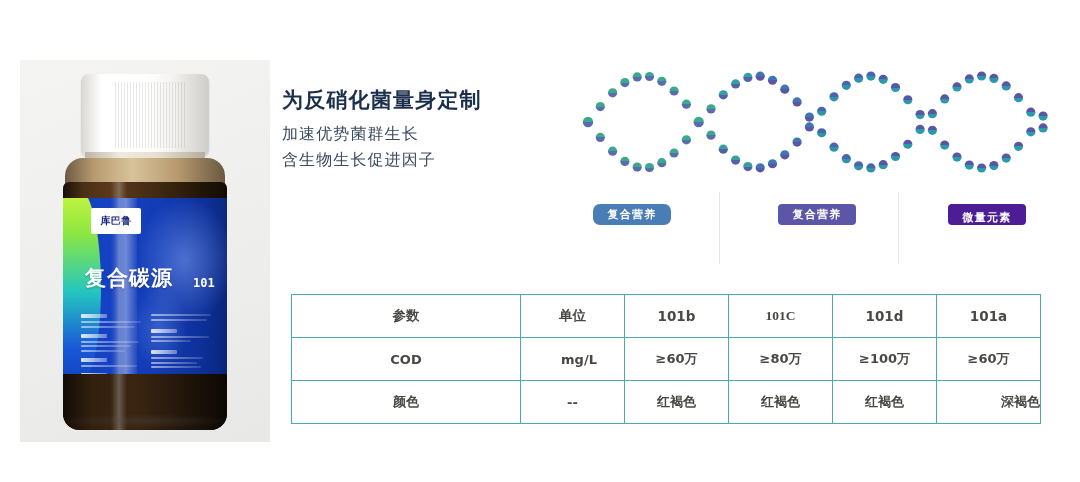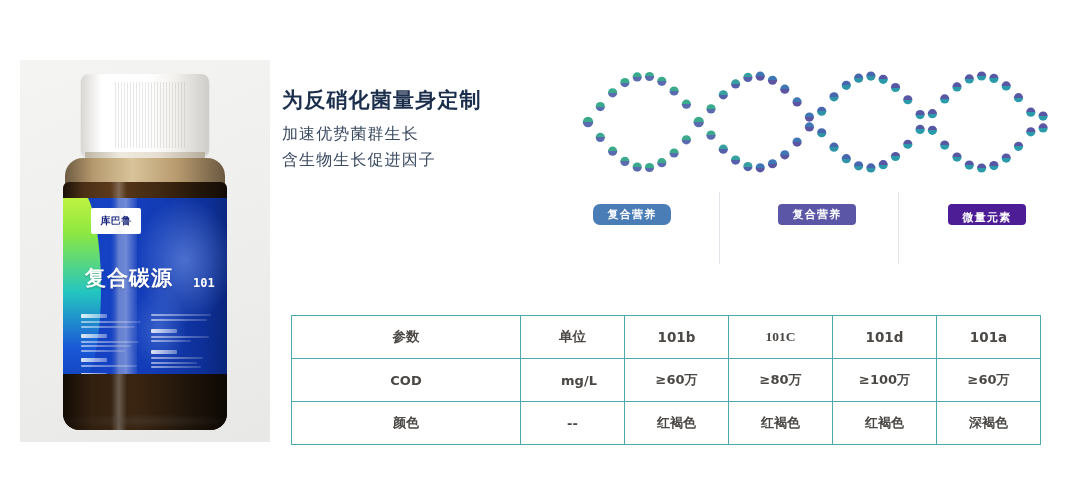--- a/index.html
+++ b/index.html
@@ -90,21 +90,21 @@
     display:flex;align-items:center;justify-content:center;
     color:#ffffff;font-size:11px;font-weight:bold;letter-spacing:1.2px;
     font-family:"DejaVu Sans",sans-serif;}
   .badge.b1{left:13px;width:78px;border-radius:7px;}
   .badge.b2{left:198px;width:78px;}
   .badge.b3{left:368px;width:78px;}
   .vdiv{position:absolute;top:-12px;width:1px;height:72px;background:#e1e4e8;}
   .vdiv.d1{left:139px;} .vdiv.d2{left:318px;}
 
   
-  .spec-table{position:absolute;left:291px;top:315px;width:749px;
+  .spec-table{position:absolute;left:291px;top:294px;width:749px;
     border-collapse:collapse;table-layout:fixed;}
   .spec-table td,.spec-table th{
     border:1px solid #4aa8ae;text-align:center;
     color:#4a4744;font-family:"DejaVu Sans",sans-serif;
     font-size:13px;font-weight:bold;height:42px;padding:0;background:#ffffff;}
   .spec-table th{font-size:13.5px;}
   .col-param{width:229px;} .col-unit{width:104px;} .col-v{width:104px;}
   .cell-unit{font-weight:normal;font-size:13px;}
 </style>
 </head>
@@ -359,18 +359,18 @@
         <td style="border-color: rgb(74, 168, 174);">≥80万</td>
         <td style="border-color: rgb(74, 168, 174);">≥100万</td>
         <td style="border-color: rgb(74, 168, 174);">≥60万</td>
       </tr>
       <tr>
         <td style="border-color: rgb(74, 168, 174);">颜色</td>
         <td class="cell-unit" style="border-color: rgb(74, 168, 174);">--</td>
         <td style="border-color: rgb(74, 168, 174);">红褐色</td>
         <td style="border-color: rgb(74, 168, 174);">红褐色</td>
         <td style="border-color: rgb(74, 168, 174);">红褐色</td>
-        <td style="border-color: rgb(74, 168, 174);">深褐色</td>
+        <td style="border-color: rgb(74, 168, 174); text-align: right;">深褐色</td>
       </tr>
     </tbody>
   </table>
 
 </div>
 
 </body></html>

